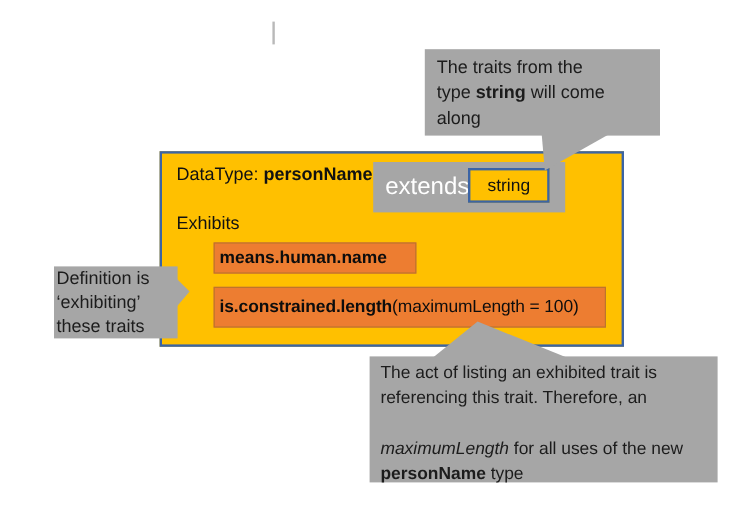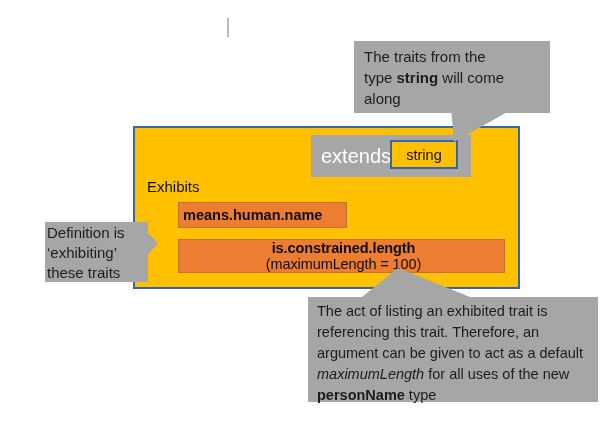--- a/index.html
+++ b/index.html
@@ -29,21 +29,21 @@
     background:var(--gold);border:2px solid var(--blue-border);
     display:flex;align-items:center;justify-content:center;font-size:14.5px;color:#111;
   }
   .trait{
     position:absolute;background:var(--orange);border:1.5px solid var(--orange-border);
     box-sizing:border-box;display:flex;align-items:center;padding-left:4px;
     font-size:14.5px;white-space:nowrap;color:#0d0d0d;
   }
   .trait b{font-weight:bold;}
   .trait1{left:43px;top:74px;width:169px;height:26px;}
-  .trait2{left:43px;top:111px;width:327px;height:34px;letter-spacing:-0.1px;flex-direction:column;}
+  .trait2{left:43px;top:111px;width:327px;height:34px;letter-spacing:-0.1px;}
 
   
   .tails{position:absolute;left:0;top:0;z-index:5;pointer-events:none;}
   .tails polygon{fill:var(--callout-gray);}
 
   
   .callout{
     position:absolute;background:var(--callout-gray);color:#1c1c1c;z-index:6;
     font-size:15px;line-height:21px;box-sizing:border-box;
   }
@@ -54,20 +54,23 @@
   .callout-bottom{left:308px;top:297px;width:290px;height:105px;padding:4px 0 0 9px;font-size:14.5px;}
 </style>
 </head>
 <body>
 
 <div class="canvas">
 
   <div class="stray-line"></div>
 
   <div class="main-box">
+    <div class="title">
+      <span>DataType: </span><b>personName</b>
+    </div>
     <div class="extends-box">
       <span class="extends-label">extends</span>
       <div class="string-box">
         <span>string</span>
       </div>
     </div>
     <div class="exhibits">Exhibits</div>
     <div class="trait trait1">
       <b>means.human.name</b>
     </div>
@@ -91,18 +94,18 @@
 
   <div class="callout callout-left">
     <span>Definition is</span><br>
     <span>‘exhibiting’</span><br>
     <span>these traits</span>
   </div>
 
   <div class="callout callout-bottom">
     <span>The act of listing an exhibited trait is</span><br>
     <span>referencing this trait. Therefore, an</span><br>
-    <span>argument can be given to act as a default</span><br>
+    <br>
     <i>maximumLength</i><span> for all uses of the new</span><br>
     <b>personName</b><span> type</span>
   </div>
 
 </div>
 
 </body></html>

